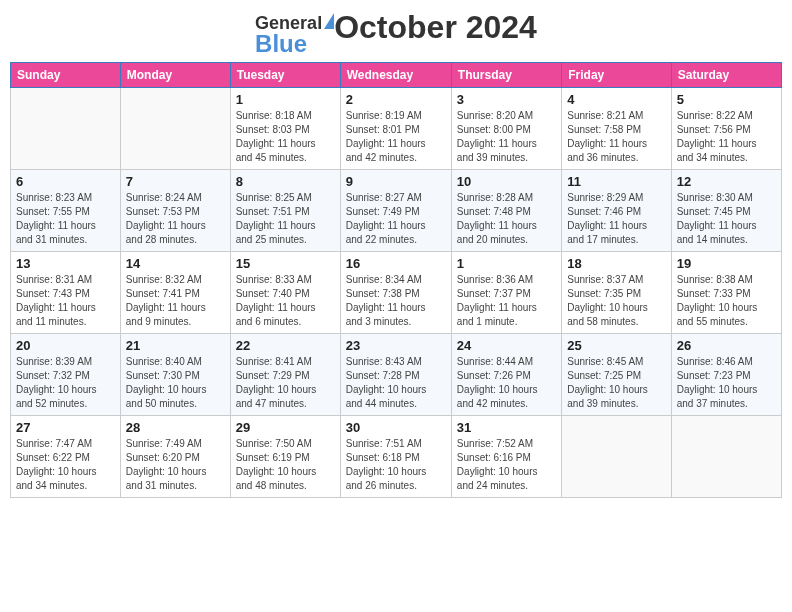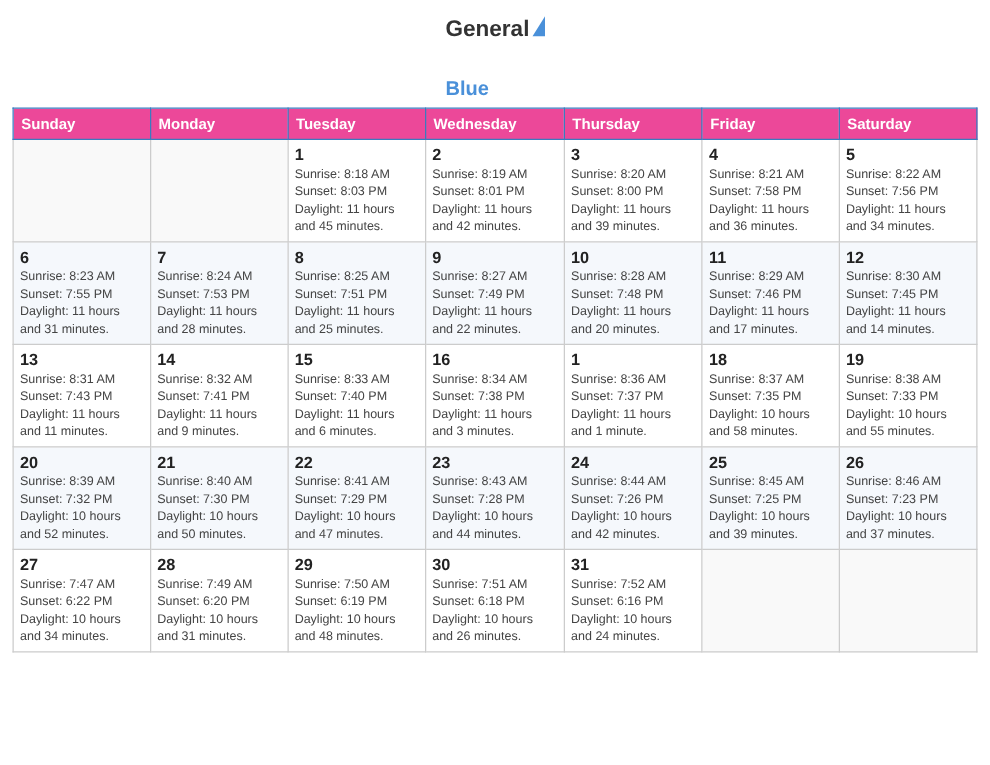--- a/index.html
+++ b/index.html
@@ -22,25 +22,24 @@
       align-items: flex-start;
       margin-top: 4px;
     }
     .logo-general {
       font-size: 18px;
       font-weight: bold;
       color: #333;
       line-height: 1;
     }
     .logo-blue {
-      font-size: 16px;
+      font-size: 24px;
       font-weight: bold;
       color: #4a90d9;
       line-height: 1;
-      margin-top: 32px;
     }
     .logo-triangle {
       width: 0;
       height: 0;
       border-left: 10px solid transparent;
       border-bottom: 16px solid #4a90d9;
       display: inline-block;
       margin-left: 2px;
       position: relative;
       top: -2px;
@@ -111,20 +110,21 @@
 
 <div class="header-area">
   <div class="logo">
     <div class="logo-row">
       <span class="logo-general">General</span>
       <span class="logo-triangle"></span>
     </div>
     <span class="logo-blue">Blue</span>
   </div>
   <div class="title-area">
+    <div class="month-title">October 2024</div>
   </div>
 </div>
 
 <table class="calendar">
   <thead>
     <tr>
     <th>Sunday</th>
         <th>Monday</th>
         <th>Tuesday</th>
         <th>Wednesday</th>

